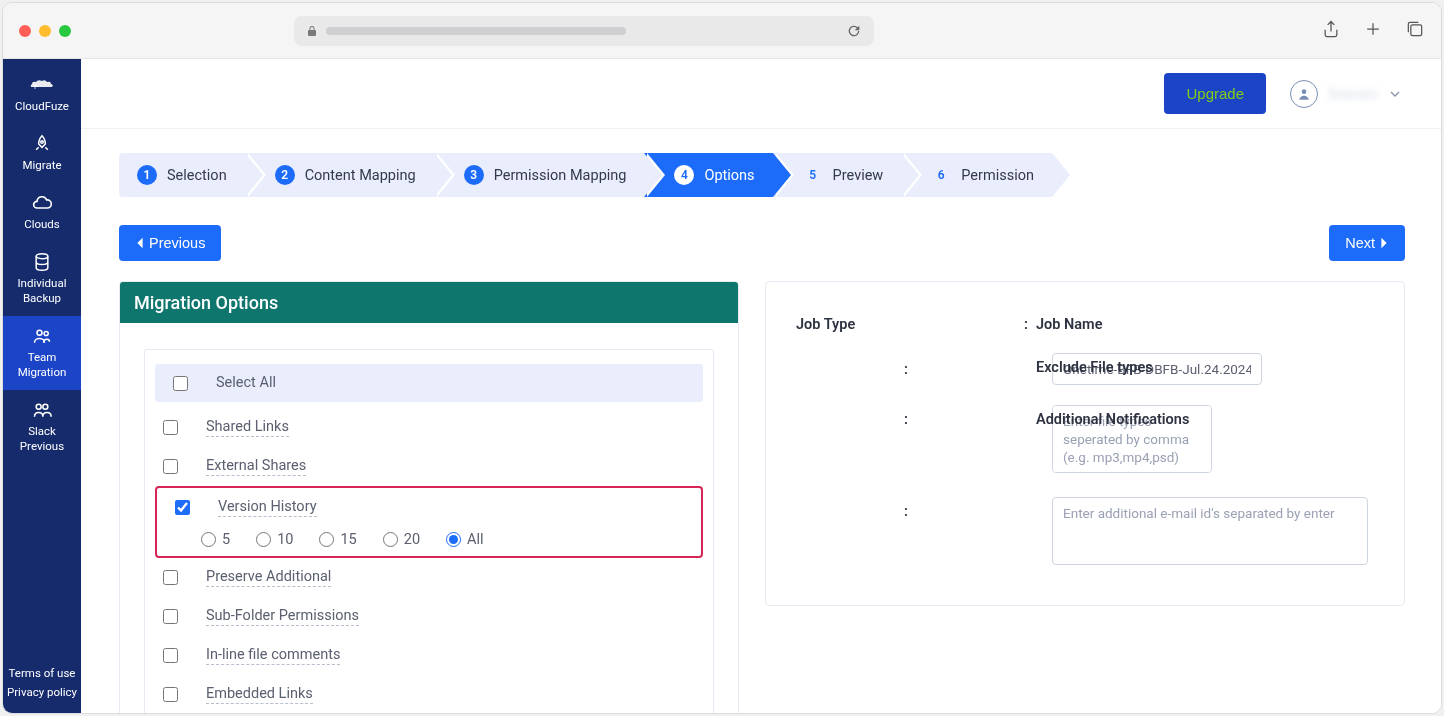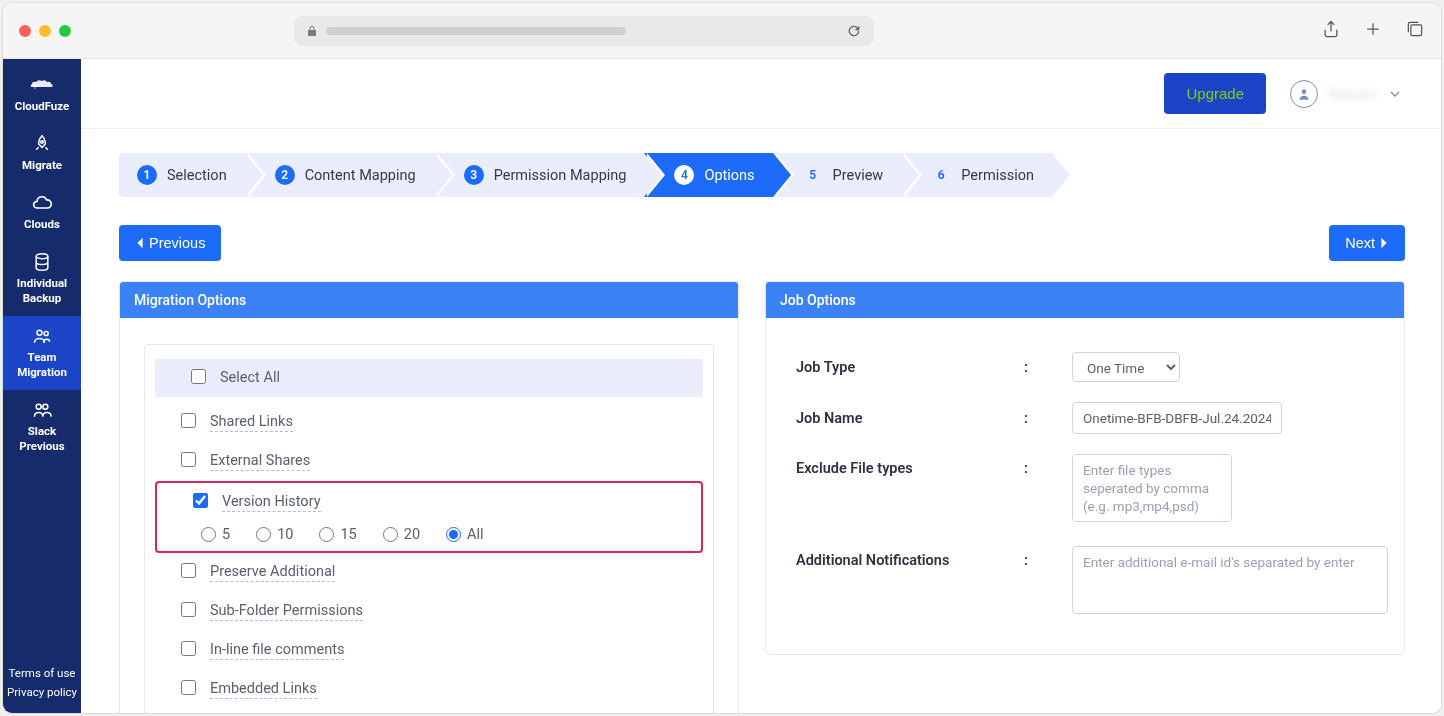--- a/index.html
+++ b/index.html
@@ -70,21 +70,20 @@
     .sidebar-item {
       display: flex;
       flex-direction: column;
       align-items: center;
       justify-content: center;
       padding: 10px 4px;
       text-align: center;
       cursor: pointer;
       gap: 4px;
       min-height: 56px;
-      font-weight: bold;
     }
     .sidebar-item.brand { padding-top: 16px; padding-bottom: 10px; }
     .sidebar-item svg { width: 24px; height: 20px; fill: #fff; }
     .sidebar-item.active { background: #1c44c7; }
     .sidebar-item .sidebar-label { line-height: 1.3; }
     .sidebar-footer { margin-top: auto; text-align: center; font-size: 11.5px; padding-bottom: 12px; color: #fff; line-height: 1.6; }
     .main-area {
       flex: 1;
       display: flex;
       flex-direction: column;
@@ -196,37 +195,37 @@
     .panels-row { display: flex; gap: 26px; align-items: flex-start; }
     .panel {
       background: #fff;
       border: 1px solid #e7eaf2;
       border-radius: 4px;
       overflow: hidden;
     }
     .panel-left { width: 620px; }
     .panel-right { flex: 1; }
     .panel-header {
-      background: #3b82f6;
+      background: #0f766e;
       color: #fff;
       padding: 10px 14px;
-      font-size: 14px;
+      font-size: 18px;
       font-weight: 500;
     }
     .panel-body { padding: 26px 24px; }
     .options-box {
       border: 1px solid #e7eaf2;
       border-radius: 2px;
       padding: 0;
     }
     .opt-row {
       display: flex;
-      align-items: flex-start;
-      gap: 14px;
-      padding: 10px 36px;
+      align-items: center;
+      gap: 28px;
+      padding: 10px 18px;
       font-size: 14.5px;
       color: #5b6070;
     }
     .opt-row.select-all { background: #eaedfb; margin: 14px 10px 6px; border-radius: 3px; }
     .opt-row.select-all .opt-label { border-bottom: none; }
     .opt-row input[type="checkbox"] {
       width: 15px; height: 15px;
       accent-color: #1c6bf9;
     }
     .opt-label { border-bottom: 1px dashed #b8bdcc; padding-bottom: 1px; }
@@ -476,30 +475,24 @@
                 </div>
                 <div class="opt-row" style="padding-bottom:16px">
                   <input type="checkbox" style="">
                   <span class="opt-label">Embedded Links</span>
                 </div>
               </div>
             </div>
           </div>
 
           <div class="panel panel-right">
-            <div class="panel-header">Job Options</div>
             <div class="panel-body">
               <div class="job-grid">
                 <div class="lbl">Job Type</div>
                 <div class="colon">:</div>
-                <div class="control">
-                  <select class="select-ctl">
-                    <option>One Time</option>
-                  </select>
-                </div>
 
                 <div class="lbl">Job Name</div>
                 <div class="colon">:</div>
                 <div class="control">
                   <input class="input-ctl" value="Onetime-BFB-DBFB-Jul.24.2024-23" style="">
                 </div>
 
                 <div class="lbl topa">Exclude File types</div>
                 <div class="colon topa">:</div>
                 <div class="control topa">

